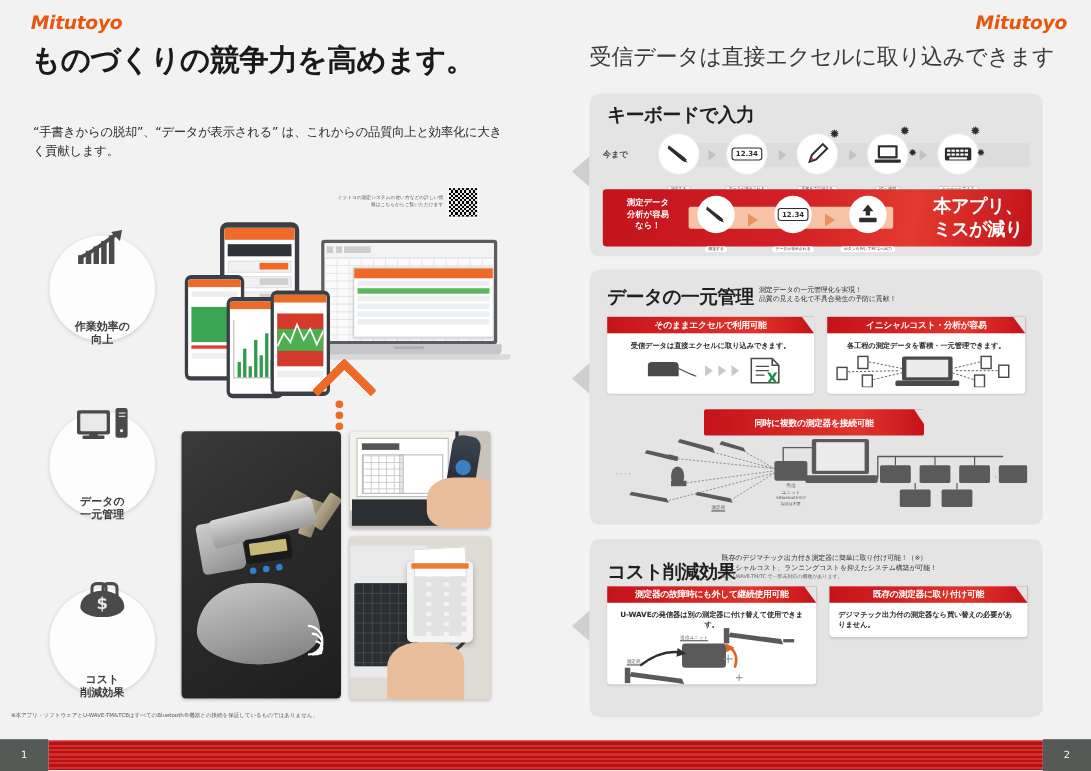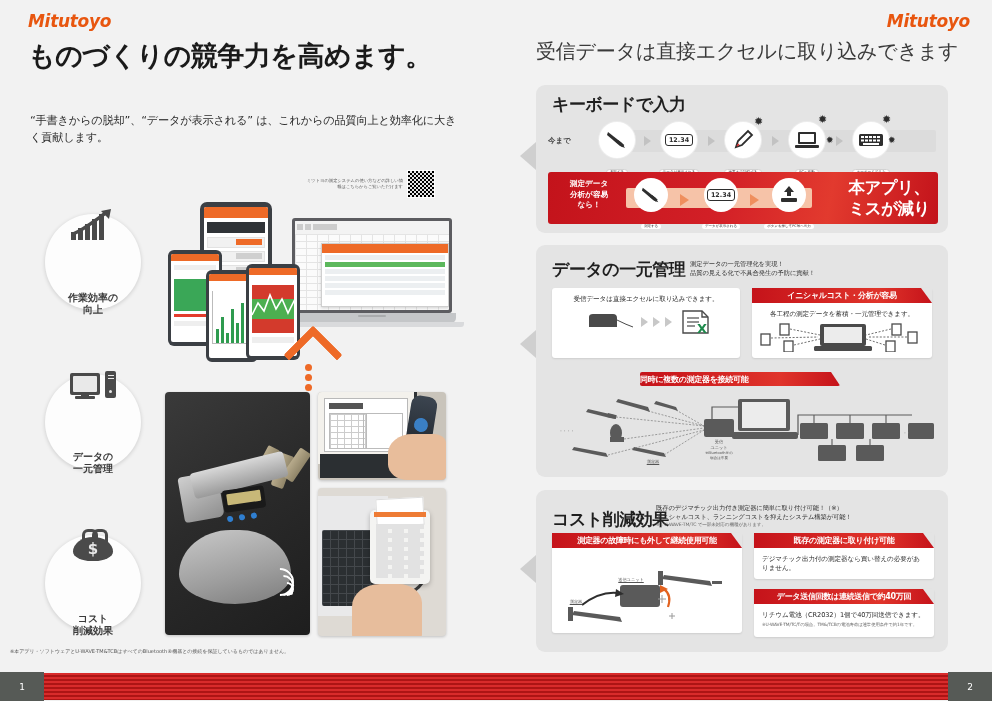--- a/index.html
+++ b/index.html
@@ -204,34 +204,34 @@
   .rb-circle{width:34px;height:34px;border-radius:50%;background:#fff;margin:0 auto;display:flex;align-items:center;justify-content:center;}
   .rb-cap{display:inline-block;margin-top:1px;padding:0.5px 3px;background:#fff;border-radius:7px;font-size:3.5px;color:#333;white-space:nowrap;}
   .rb-arrow{position:absolute;top:22px;width:0;height:0;border-top:6px solid transparent;border-bottom:6px solid transparent;border-left:9px solid #ef8f5e;}
   .rb-big{position:absolute;right:8px;top:5px;color:#fff;font-size:16.5px;font-weight:bold;line-height:1.28;text-align:left;letter-spacing:-0.5px;}
 
   
   .subbox{position:absolute;background:#fff;border-radius:3px;box-shadow:0 1px 2px rgba(0,0,0,.1);}
   .subhdr{position:relative;height:15px;background:linear-gradient(90deg,#c5131a,#e0342b 70%,#c5131a);display:flex;align-items:center;justify-content:center;}
   .subhdr span{color:#fff;font-size:8px;font-weight:bold;letter-spacing:-0.3px;}
   .subhdr::after{content:"";position:absolute;right:0;top:0;border-top:15px solid #e4e4e4;border-left:11px solid transparent;}
-  .subbody{padding:7px 8px;font-size:6.6px;color:#2a2a2a;text-align:center;letter-spacing:-0.1px;}
+  .subbody{padding:7px 8px;font-size:6.6px;color:#2a2a2a;text-align:center;letter-spacing:-0.1px;font-weight:bold;}
   #sb-excel{left:552px;top:288px;width:188px;height:70px;}
   #sb-analy{left:752px;top:288px;width:180px;height:70px;}
 
-  .wide-band{position:absolute;left:640px;top:372px;width:200px;height:14px;
-     background:linear-gradient(90deg,#c5131a,#e0342b 70%,#c5131a);display:flex;align-items:center;justify-content:flex-start;border-radius:2px;}
+  .wide-band{position:absolute;left:640px;top:372px;width:200px;height:24px;
+     background:linear-gradient(90deg,#c5131a,#e0342b 70%,#c5131a);display:flex;align-items:center;justify-content:center;border-radius:2px;}
   .wide-band span{color:#fff;font-size:8px;font-weight:bold;letter-spacing:-0.3px;}
   .wide-band::after{content:"";position:absolute;right:-1px;top:0;border-top:15px solid #e4e4e4;border-left:10px solid transparent;}
 
   .netdiag{position:absolute;left:552px;top:393px;width:382px;height:76px;}
   .netdiag .lbl{position:absolute;font-size:4.2px;color:#555;text-align:center;line-height:1.35;}
 
   
-  #cb-keep{left:552px;top:533px;width:190px;height:100px;}
+  #cb-keep{left:552px;top:533px;width:190px;height:89px;}
   #cb-attach{left:754px;top:533px;width:180px;height:46px;}
   #cb-batt{left:754px;top:589px;width:180px;height:48px;}
   .subbody.left{text-align:left;}
   .subbody .note{display:block;font-size:4.4px;color:#666;line-height:1.45;margin-top:2px;}
 
   .keepdiag{position:absolute;left:560px;top:565px;width:172px;height:66px;}
   .keepdiag .lbl{position:absolute;font-size:4.2px;color:#555;text-align:center;}
 
   
   .footer{position:absolute;left:0;top:672px;width:992px;height:29px;background:#f0f0f0;}
@@ -568,20 +568,23 @@
 
   <div class="panel-pointer" id="pt-2"></div>
   <div class="panel" id="panel-dat"></div>
   <div class="panel-h" style="left:552px;top:258px">データの一元管理</div>
   <div class="panel-sub" style="left:690px;top:259px;width:250px">
     <span>測定データの一元管理化を実現！</span><br>
     <span>品質の見える化で不具合発生の予防に貢献！</span>
   </div>
 
   <div class="subbox" id="sb-excel">
+    <div class="subhdr">
+        <span>そのままエクセルで利用可能</span>
+      </div>
     <div class="subbody">受信データは直接エクセルに取り込みできます。</div>
     <div style="position:relative;height:26px">
       <svg width="150" height="26" viewBox="0 0 150 26" style="position:absolute;left:19px;top:-2px">
         <path d="M18 18 L18 8 Q18 5 22 5 L42 5 Q46 5 46 9 L46 18 Z" fill="#4a4a4a"></path>
         <path d="M46 11 Q56 16 62 18" stroke="#4a4a4a" stroke-width="1" fill="none"></path>
         <polygon points="70,8 77,13 70,18" fill="#c8c8c8"></polygon>
         <polygon points="82,8 89,13 82,18" fill="#c8c8c8"></polygon>
         <polygon points="94,8 101,13 94,18" fill="#c8c8c8"></polygon>
         <path d="M112 2 L131 2 L137 8 L137 24 L112 24 Z" fill="#fff" stroke="#4a4a4a" stroke-width="1.4"></path>
         <path d="M131 2 L131 8 L137 8" fill="none" stroke="#4a4a4a" stroke-width="1.4"></path>
@@ -690,20 +693,21 @@
   <div class="panel-sub" style="left:656px;top:503px;width:286px">
     <span>既存のデジマチック出力付き測定器に簡単に取り付け可能！（※）</span><br>
     <span>イニシャルコスト、ランニングコストを抑えたシステム構築が可能！</span>
     <span class="tiny">※：U-WAVE-TM/TC で一部未対応の機種があります。</span>
   </div>
 
   <div class="subbox" id="cb-keep">
     <div class="subhdr">
         <span>測定器の故障時にも外して継続使用可能</span>
       </div>
+    <div class="subbody">U-WAVEの発信器は別の測定器に付け替えて使用できます。</div>
   </div>
   <div class="keepdiag">
     <svg width="172" height="66" viewBox="0 0 172 66">
       <rect x="60" y="20" width="40" height="22" rx="3" fill="#5a5a5a"></rect>
       <g fill="#5a5a5a">
         <path d="M104 10 L150 16 L152 21 L146 20 L102 14 Z"></path>
           <rect x="98" y="6" width="5" height="14"></rect>
         <rect x="152" y="16" width="10" height="3"></rect>
         <path d="M14 46 L60 52 L62 57 L56 56 L12 50 Z"></path>
           <rect x="8" y="42" width="5" height="14"></rect>
@@ -721,28 +725,19 @@
     <div class="lbl" style="left:0px;top:34px;width:32px;text-decoration:underline">測定器</div>
   </div>
 
   <div class="subbox" id="cb-attach">
     <div class="subhdr">
         <span>既存の測定器に取り付け可能</span>
       </div>
     <div class="subbody left">デジマチック出力付の測定器なら買い替えの必要がありません。</div>
   </div>
 
-  <div class="subbox" id="cb-batt">
-    <div class="subhdr">
-        <span>データ送信回数は連続送信で約40万回</span>
-      </div>
-    <div class="subbody left">
-      <span>リチウム電池（CR2032）1個で40万回送信できます。</span>
-      <span class="note">※U-WAVE-TM/TC/Tの場合。TM&amp;/TCBの電池寿命は通常使用条件で約1年です。</span>
-    </div>
-  </div>
 
   <div class="footer"></div>
   <div class="fstripe"></div>
   <div class="pagenum" id="pg-left">1</div>
   <div class="pagenum" id="pg-right">2</div>
 
 </div>
 
 </body></html>

